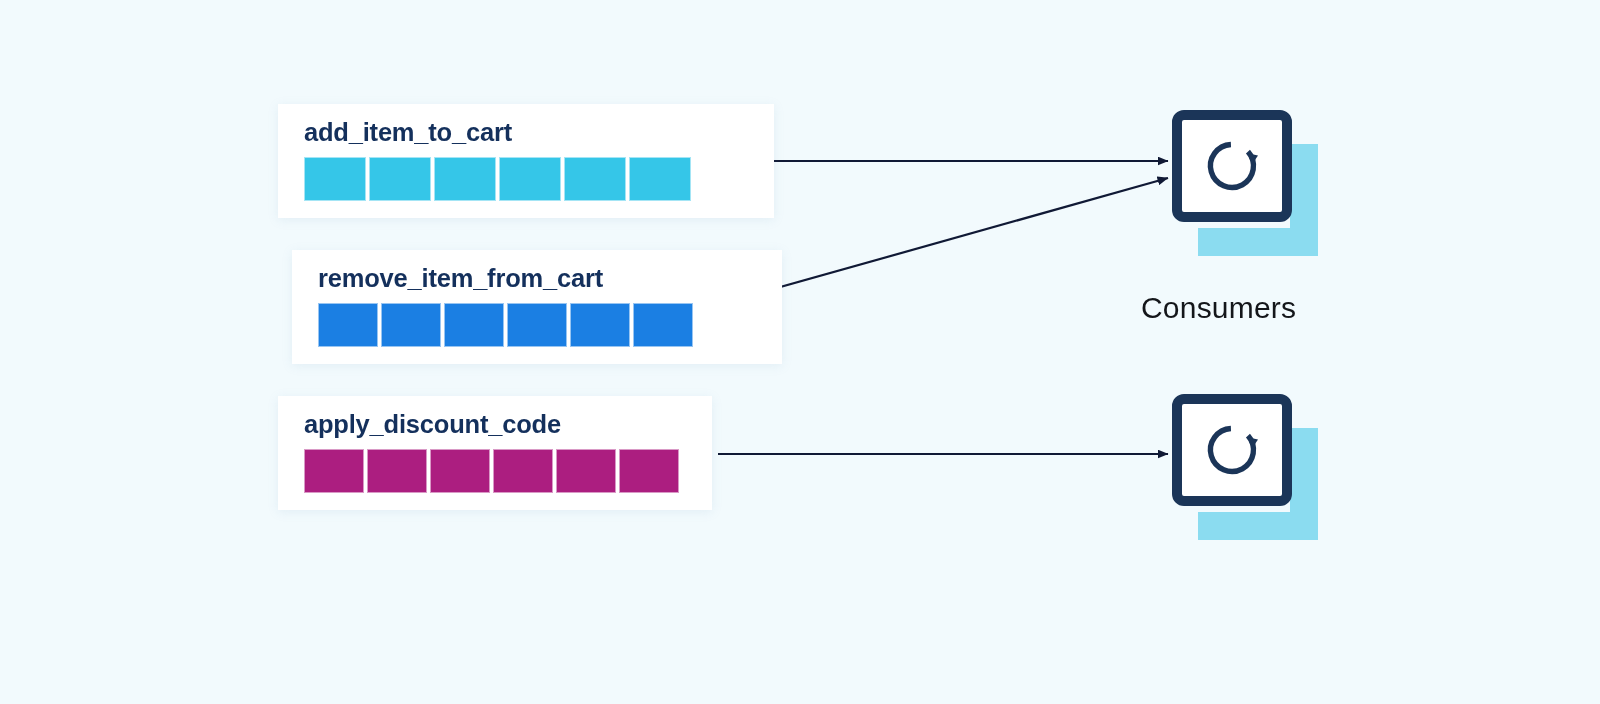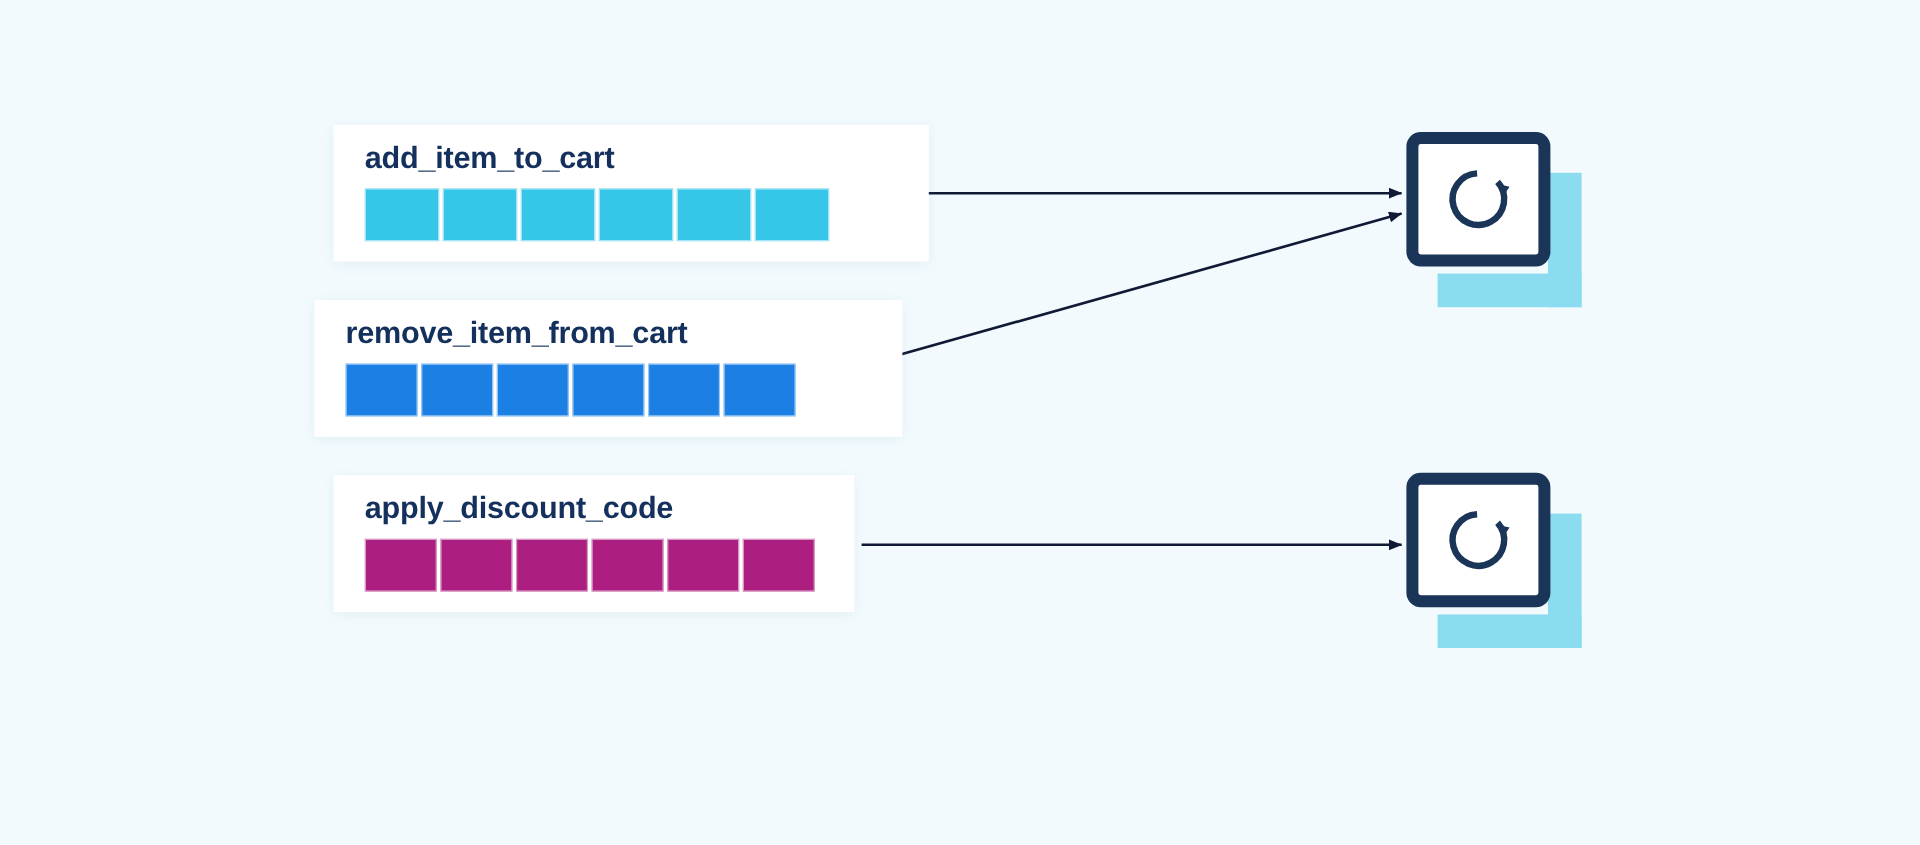--- a/index.html
+++ b/index.html
@@ -48,21 +48,21 @@
     box-sizing: border-box;
     border: 1px solid rgba(255, 255, 255, 0.55);
   }
 
   
   #card-add          { left: 278px; top: 104px;  width: 496px; height: 114px; }
   #card-add .segments{ top: 53px; }
   #card-add .segment { width: 62px; height: 44px; background: #35c6e8; }
 
   
-  #card-remove          { left: 262px; top: 250px; width: 490px; height: 114px; }
+  #card-remove          { left: 292px; top: 250px; width: 490px; height: 114px; }
   #card-remove .segments{ top: 53px; }
   #card-remove .segment { width: 60px; height: 44px; background: #1b7fe3; }
 
   
   #card-discount          { left: 278px; top: 396px; width: 434px; height: 114px; padding-left: 45px; }
   #card-discount .segments{ top: 53px; }
   #card-discount .segment { width: 60px; height: 44px; background: #ac1e80; }
 
   
   .consumer {
@@ -221,15 +221,16 @@
       <div class="bar-bottom"></div>
     </div>
     <div class="consumer-box">
       <svg width="74" height="74" viewBox="0 0 74 74" xmlns="http://www.w3.org/2000/svg">
         <path d="M58.5 37 A21.5 21.5 0 1 1 50.6 20.3" fill="none" stroke="#1b3558" stroke-width="5.4" stroke-linecap="butt" transform="rotate(-42 37 37)"></path>
         <path d="M52.6 24.2 L63.0 26.6 L57.0 35.4 z" fill="#1b3558"></path>
       </svg>
     </div>
   </div>
 
+  <div class="consumers-label">Consumers</div>
 
 
 </div>
 
 </body></html>

